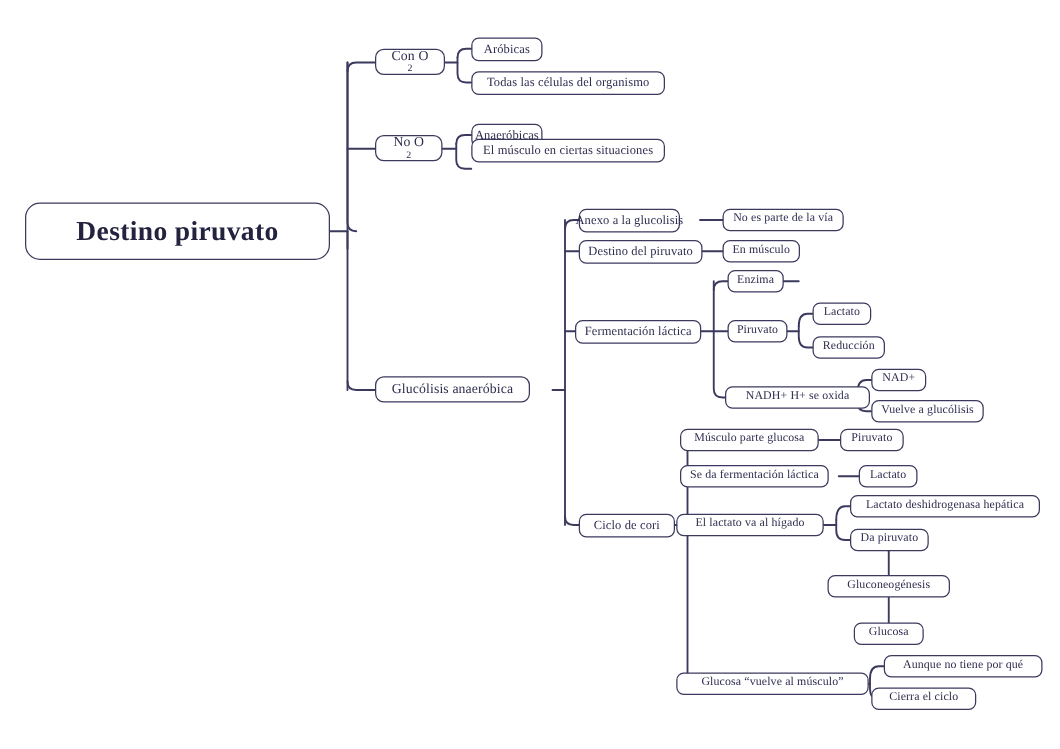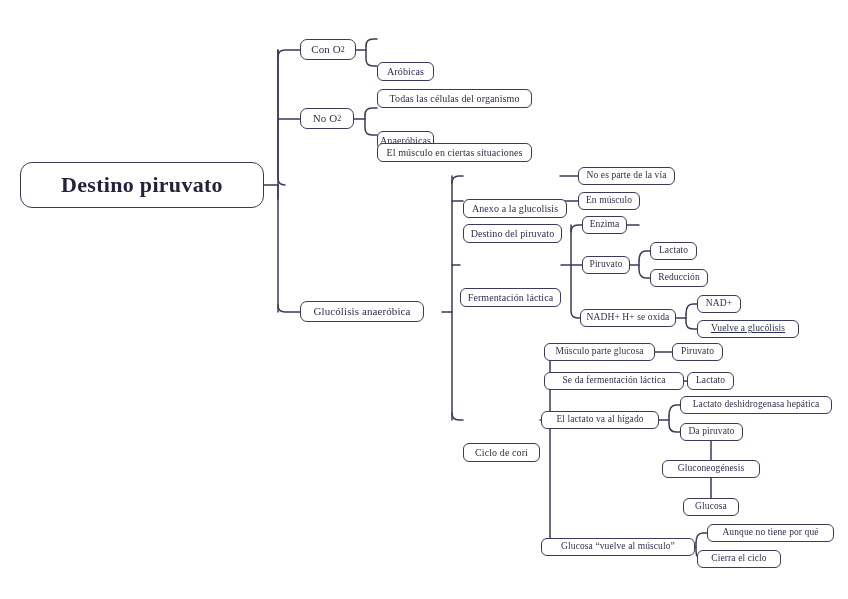--- a/index.html
+++ b/index.html
@@ -35,27 +35,27 @@
     justify-content: center;
     white-space: nowrap;
     line-height: 1;
     letter-spacing: 0.1px;
   }
   .node.lvl1 {
     font-size: 11px;
     height: 21px;
     padding: 0 9px;
     border-radius: 7px;
+    flex-direction: column;
   }
   .node.lvl2 {
     font-size: 10px;
     height: 19px;
     padding: 0 8px;
     border-radius: 6px;
-    margin-top: 32px;
   }
   .node.lvl3 {
     font-size: 9.5px;
     height: 18px;
     padding: 0 7px;
     border-radius: 6px;
   }
   .node.root {
     font-size: 22px;
     font-weight: bold;
@@ -160,44 +160,44 @@
     </div>
 
   <div class="node lvl1" style="left:300px; top:301px; width:124px;">Glucólisis anaeróbica</div>
 
   <div class="node lvl2" style="left:377px; top:30px; width:57px;">Aróbicas</div>
   <div class="node lvl2" style="left:377px; top:57px; width:155px;">Todas las células del organismo</div>
 
   <div class="node lvl2" style="left:377px; top:99px; width:57px;">Anaeróbicas</div>
   <div class="node lvl2" style="left:377px; top:111px; width:155px;">El músculo en ciertas situaciones</div>
 
-  <div class="node lvl2" style="left:463px; top:167px; width:104px;">Anexo a la glucolisis</div>
+  <div class="node lvl2" style="left:463px; top:167px; width:81px;">Anexo a la glucolisis</div>
   <div class="node lvl3" style="left:578px; top:167px; width:97px;">No es parte de la vía</div>
 
   <div class="node lvl2" style="left:463px; top:192px; width:99px;">Destino del piruvato</div>
   <div class="node lvl3" style="left:578px; top:192px; width:62px;">En músculo</div>
 
   <div class="node lvl2" style="left:460px; top:256px; width:101px;">Fermentación láctica</div>
 
   <div class="node lvl3" style="left:582px; top:216px; width:45px;">Enzima</div>
 
   <div class="node lvl3" style="left:582px; top:256px; width:48px;">Piruvato</div>
   <div class="node lvl3" style="left:650px; top:242px; width:47px;">Lactato</div>
   <div class="node lvl3" style="left:650px; top:269px; width:58px;">Reducción</div>
 
-  <div class="node lvl3" style="left:580px; top:309px; width:96px;">NADH+ H+ se oxida</div>
+  <div class="node lvl3" style="left:580px; top:309px; width:116px;">NADH+ H+ se oxida</div>
   <div class="node lvl3" style="left:697px; top:295px; width:44px;">NAD+</div>
-  <div class="node lvl3" style="left:697px; top:320px; width:102px;text-decoration:underline;">Vuelve a glucólisis</div>
+  <div class="node lvl3" style="left:697px; top:320px; width:90px;">Vuelve a glucólisis</div>
 
   <div class="node lvl2" style="left:463px; top:411px; width:77px;">Ciclo de cori</div>
 
   <div class="node lvl3" style="left:544px; top:343px; width:111px;">Músculo parte glucosa</div>
   <div class="node lvl3" style="left:672px; top:343px; width:51px;">Piruvato</div>
 
-  <div class="node lvl3" style="left:544px; top:372px; width:140px;">Se da fermentación láctica</div>
+  <div class="node lvl3" style="left:544px; top:372px; width:119px;">Se da fermentación láctica</div>
   <div class="node lvl3" style="left:687px; top:372px; width:47px;">Lactato</div>
 
   <div class="node lvl3" style="left:541px; top:411px; width:118px;">El lactato va al hígado</div>
   <div class="node lvl3" style="left:680px; top:396px; width:152px;">Lactato deshidrogenasa hepática</div>
   <div class="node lvl3" style="left:680px; top:423px; width:63px;">Da piruvato</div>
 
   <div class="node lvl3" style="left:662px; top:460px; width:98px;">Gluconeogénesis</div>
   <div class="node lvl3" style="left:683px; top:498px; width:56px;">Glucosa</div>
 
   <div class="node lvl3" style="left:541px; top:538px; width:154px;">Glucosa “vuelve al músculo”</div>

